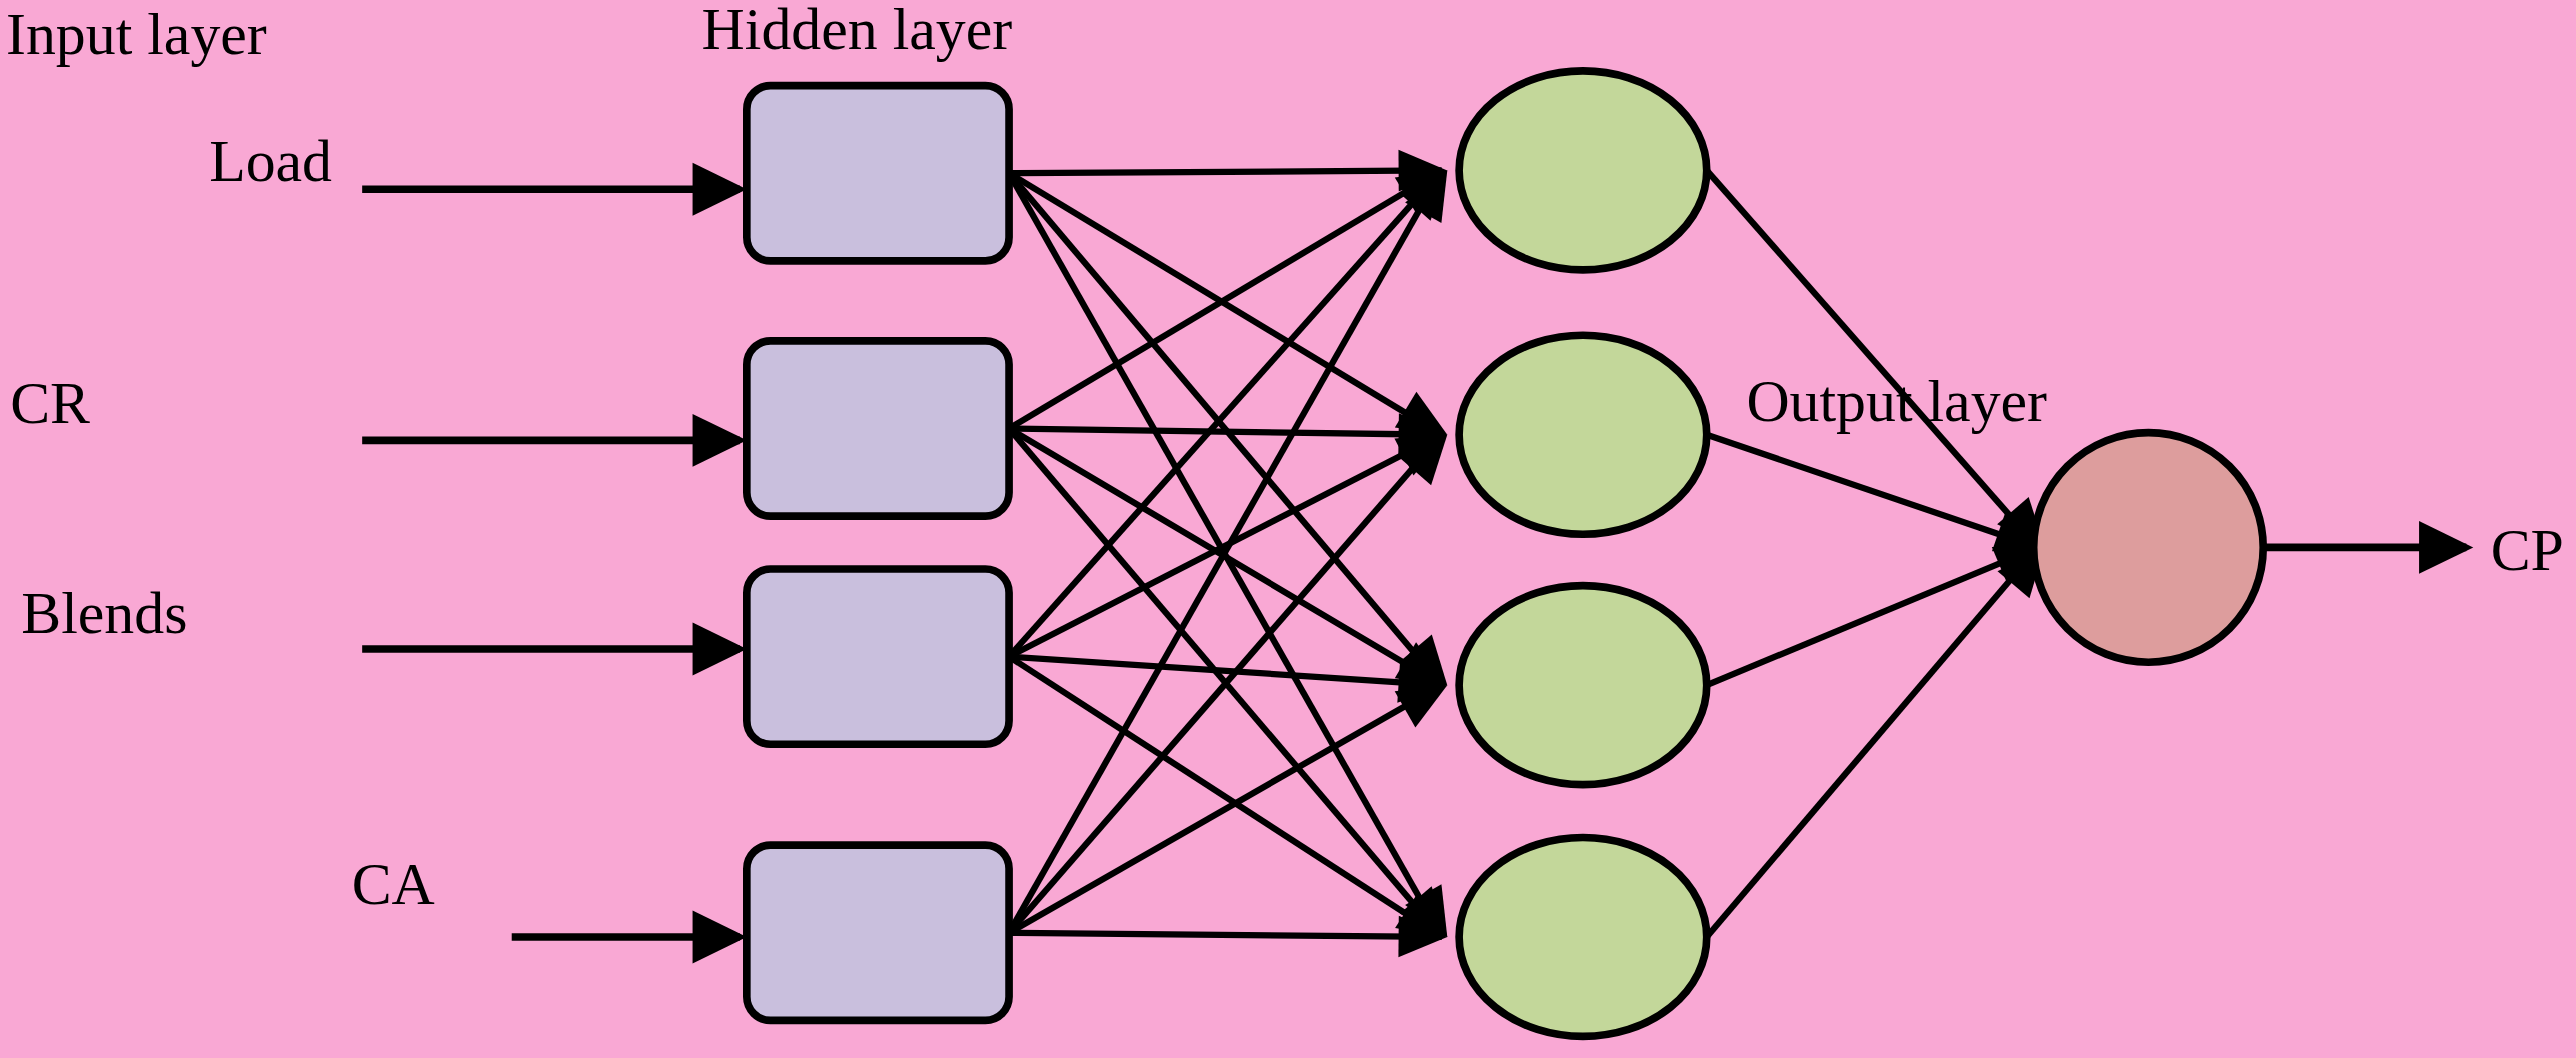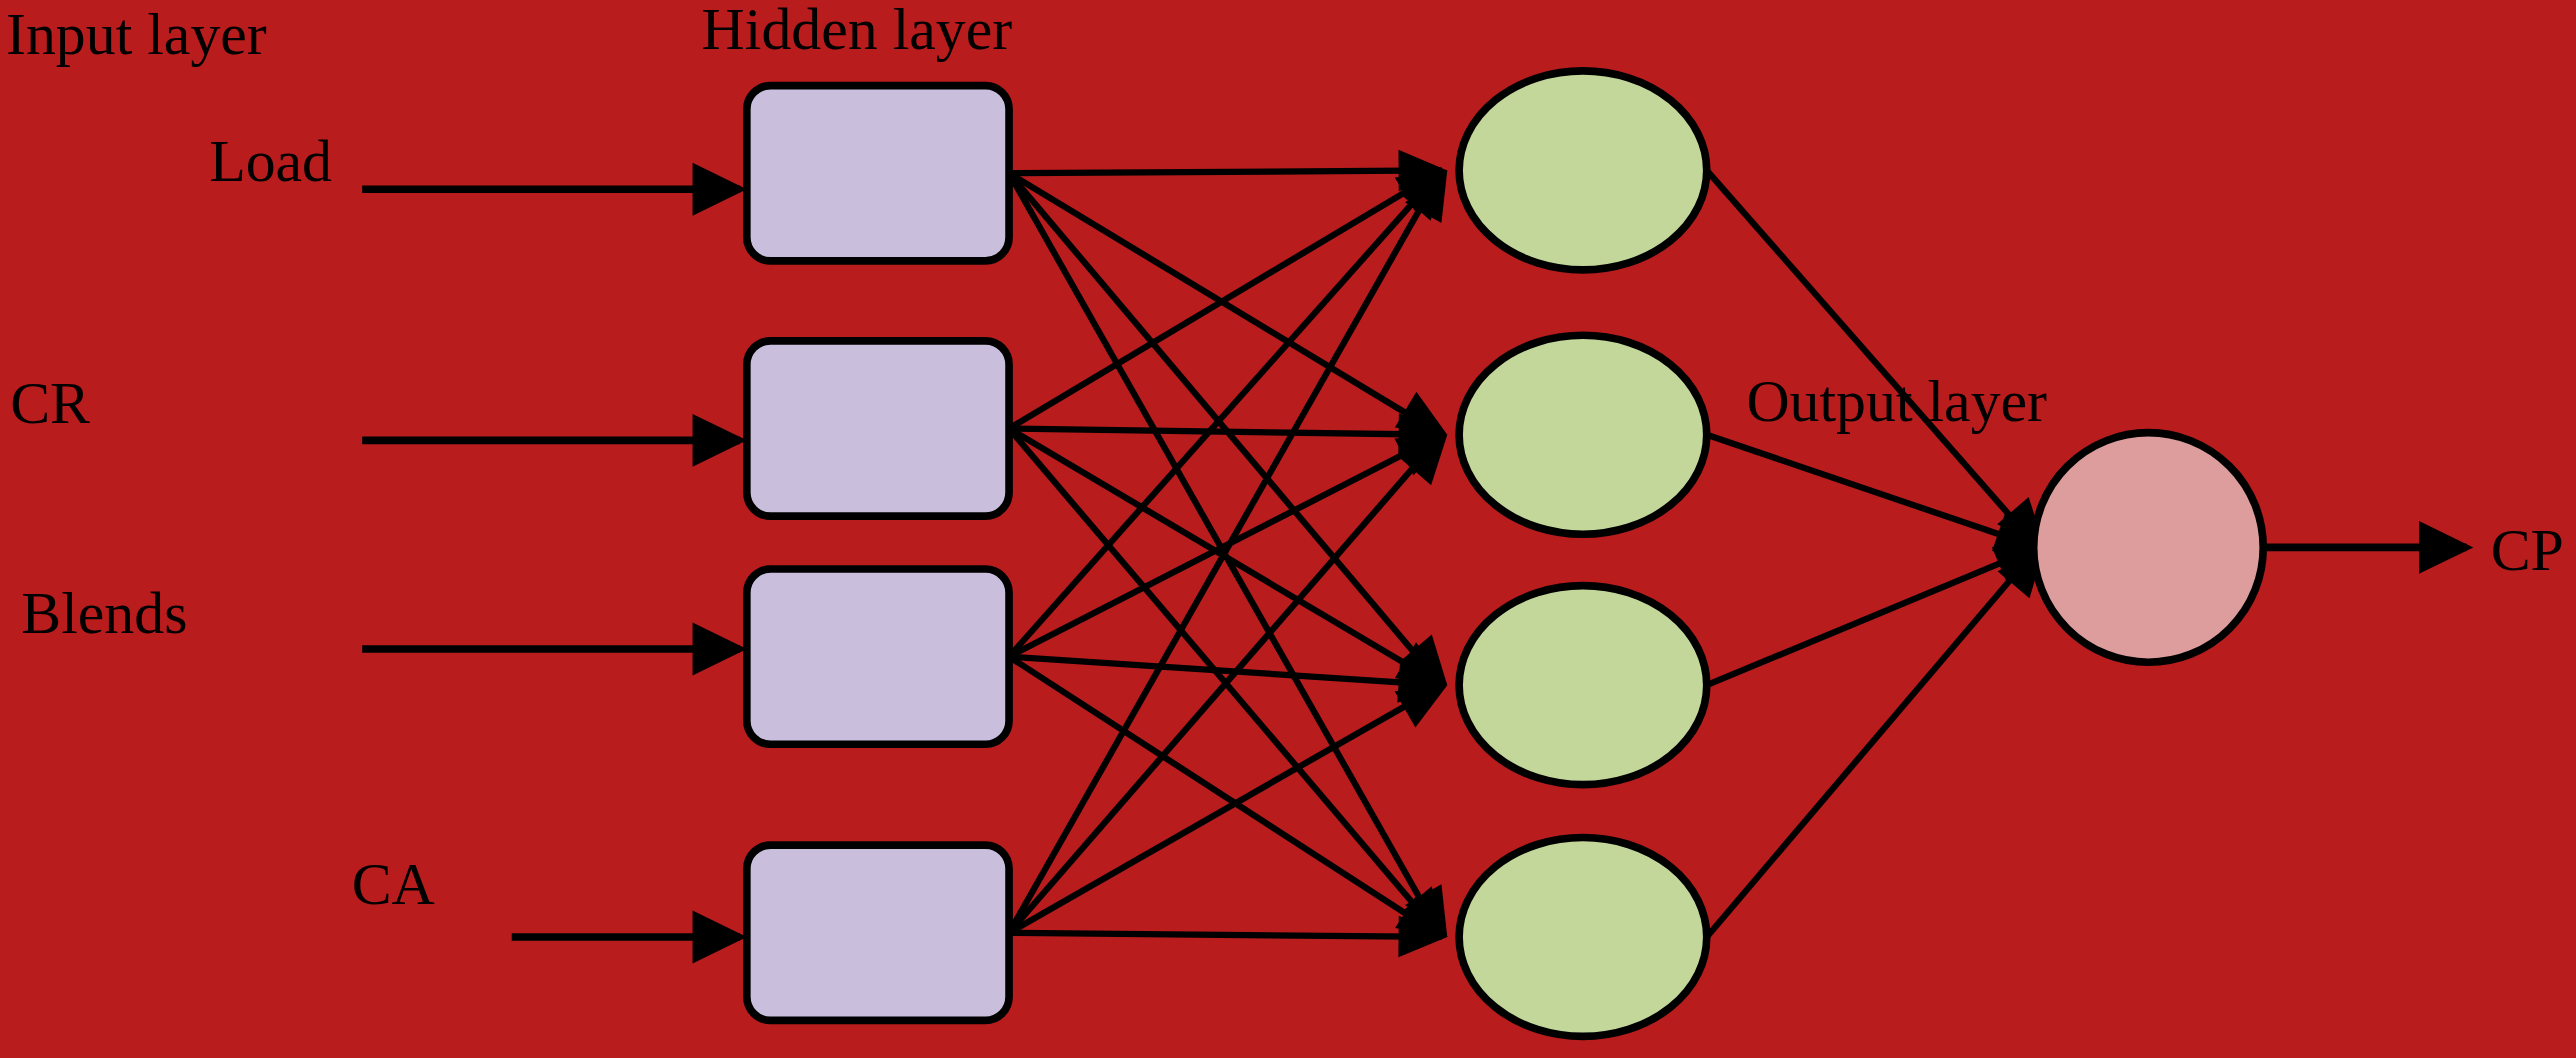--- a/index.html
+++ b/index.html
@@ -11,21 +11,21 @@
   body {
     width: 2576px;
     height: 1058px;
     overflow: hidden;
     font-family: "Liberation Serif", "DejaVu Serif", serif;
   }
   #diagram-root {
     position: relative;
     width: 2576px;
     height: 1058px;
-    background: #b91c1c;
+    background: #f9a8d4;
   }
   svg#nn-svg {
     display: block;
     width: 2576px;
     height: 1058px;
   }
   .layer-label, .node-label {
     font-family: "Liberation Serif", "DejaVu Serif", serif;
     fill: #000000;
     font-size: 86px;

